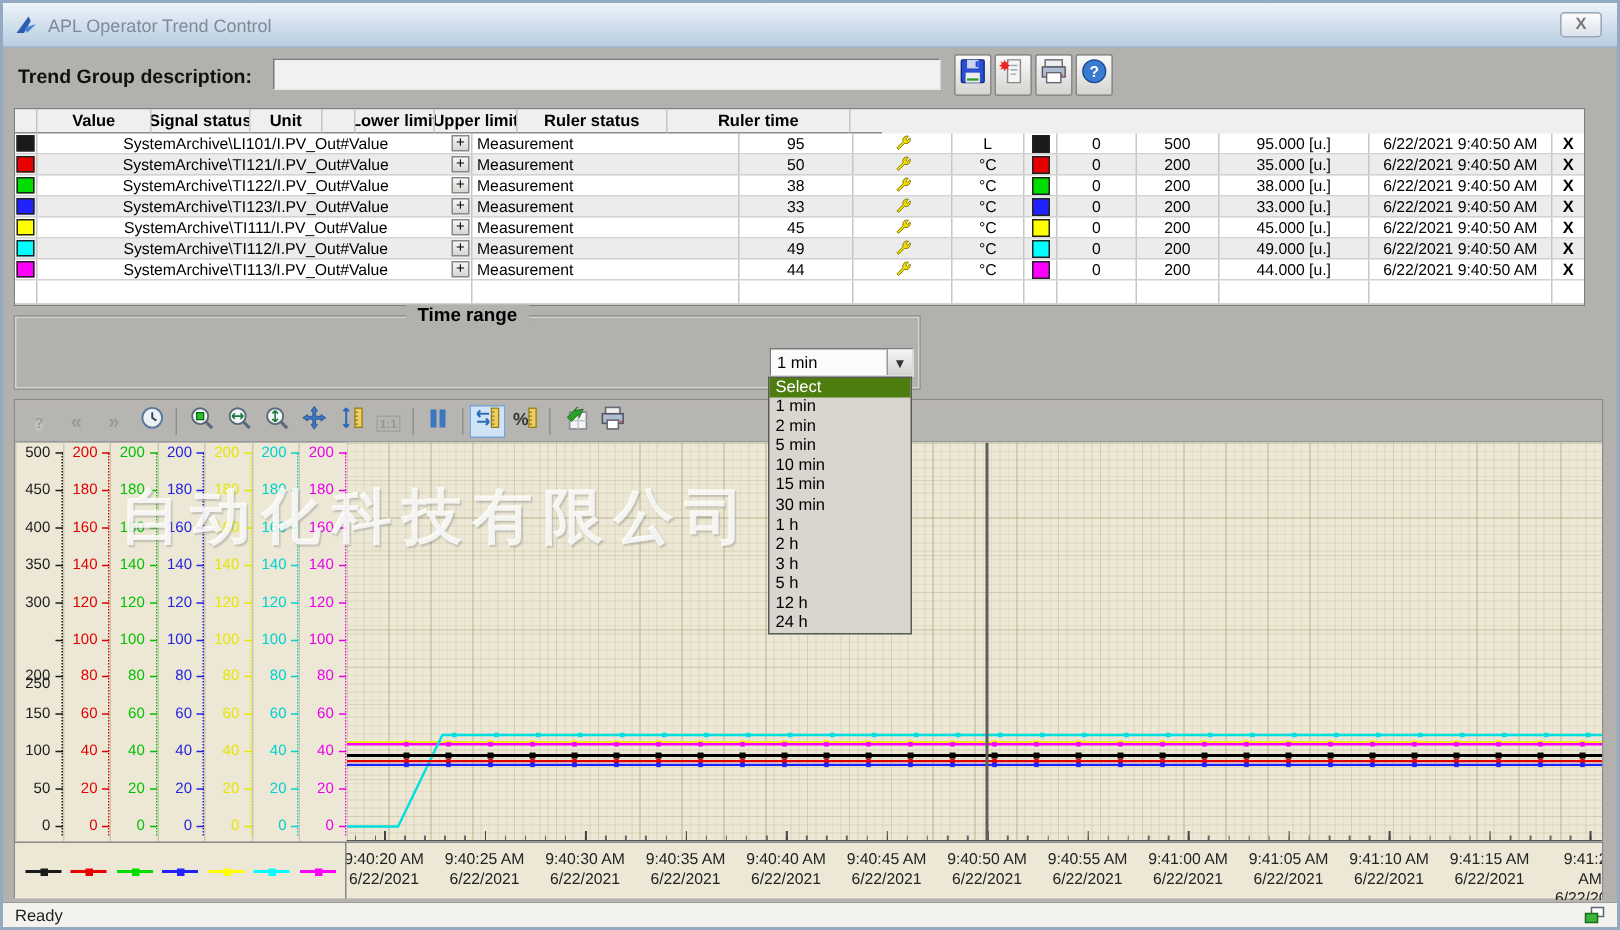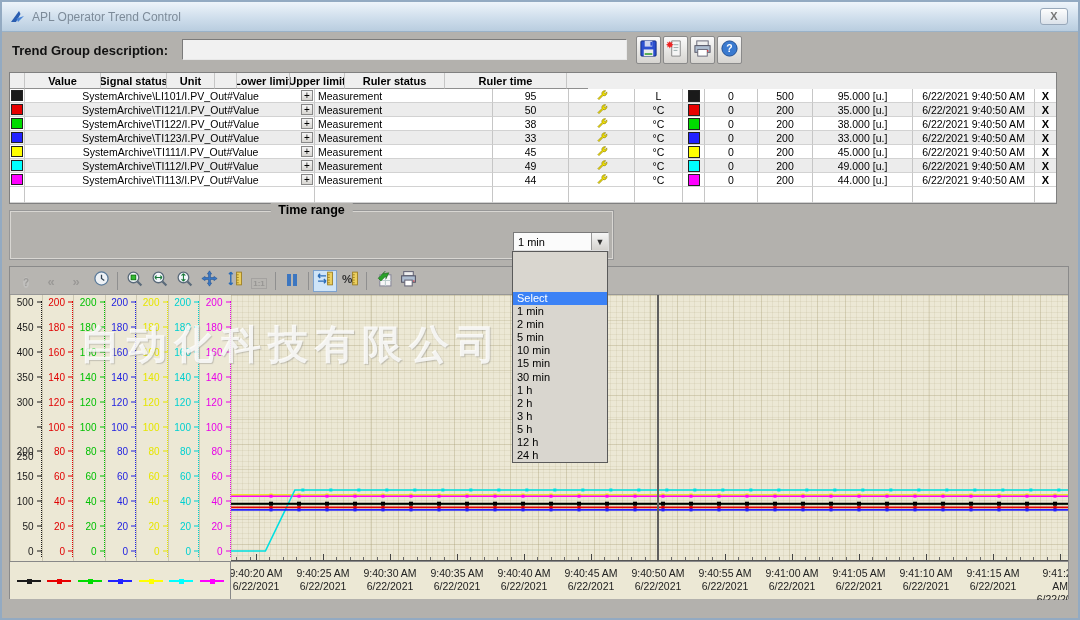--- a/index.html
+++ b/index.html
@@ -53,21 +53,21 @@
     background:linear-gradient(#f2f1ef,#d9d7d3); border:1px solid #8c8c8c;
     box-shadow:inset 1px 1px 0 #fff, inset -1px -1px 0 #9e9c98; }
   #interval-combo { position:absolute; left:503px; top:21px; width:96px; height:19px; background:#fbfbfb;
     border:1px solid; border-color:#7a7a7a #ddd #ddd #7a7a7a; font-size:11px; display:flex; align-items:center; }
   #interval-value { flex:1; padding-left:4px; }
   #combo-arrow { width:17px; height:100%; background:linear-gradient(#f6f6f6,#d4d2ce); border-left:1px solid #999;
     display:flex; align-items:center; justify-content:center; font-size:9px; color:#333; }
   #interval-list { position:absolute; left:510px; top:249px; width:96px; background:#d9d6cf; border:1px solid #5a5a5a;
     z-index:30; }
   .opt { height:13.1px; font-size:11px; padding-left:4px; color:#000; line-height:13px; }
-  .opt.hl { background:#3b82f6; color:#fff;margin-top:40px; }
+  .opt.hl { background:#4d7c0f; color:#fff; }
 
   
   #chart { position:absolute; left:7px; top:264px; width:1060px; height:333px; border:1px solid #8a8a8a; background:#ece8d5; }
   #chart-toolbar { position:absolute; left:0; top:0; width:100%; height:28px; background:#b7b5b1;
     border-bottom:1px solid #979797; display:flex; align-items:center; padding-left:4px; gap:1px; }
   .cbtn { width:24px; height:22px; display:flex; align-items:center; justify-content:center; border:1px solid transparent; }
   .cbtn svg { width:17px; height:17px; }
   .cbtn.disabled { opacity:.4; filter:grayscale(1); }
   .cbtn.active { background:#cfe4f7; border:1px solid #7da2ce; }
   .csep { width:1px; height:18px; background:#8f8f8f; margin:0 3px; }
@@ -919,14 +919,21 @@
           <div class="xlab" style="left: 494px;"><span>9:40:55 AM</span><br><span>6/22/2021</span></div>
           <div class="xlab" style="left: 561px;"><span>9:41:00 AM</span><br><span>6/22/2021</span></div>
           <div class="xlab" style="left: 628px;"><span>9:41:05 AM</span><br><span>6/22/2021</span></div>
           <div class="xlab" style="left: 695px;"><span>9:41:10 AM</span><br><span>6/22/2021</span></div>
           <div class="xlab" style="left: 762px;"><span>9:41:15 AM</span><br><span>6/22/2021</span></div>
           <div class="xlab" style="left: 829px;"><span>9:41:20 AM</span><br><span>6/22/2021</span></div>
         </div>
     </div>
   </div>
 
+  <div id="statusbar">
+    <span id="status-text">Ready</span>
+    <svg id="status-icon" viewBox="0 0 14 14">
+      <rect x="5" y="1" width="8" height="6" fill="#fff" stroke="#567"></rect>
+      <rect x="1" y="5" width="8" height="6" fill="#3db53d" stroke="#1a6a1a"></rect>
+    </svg>
+  </div>
 
 </div>
 
 </body></html>

